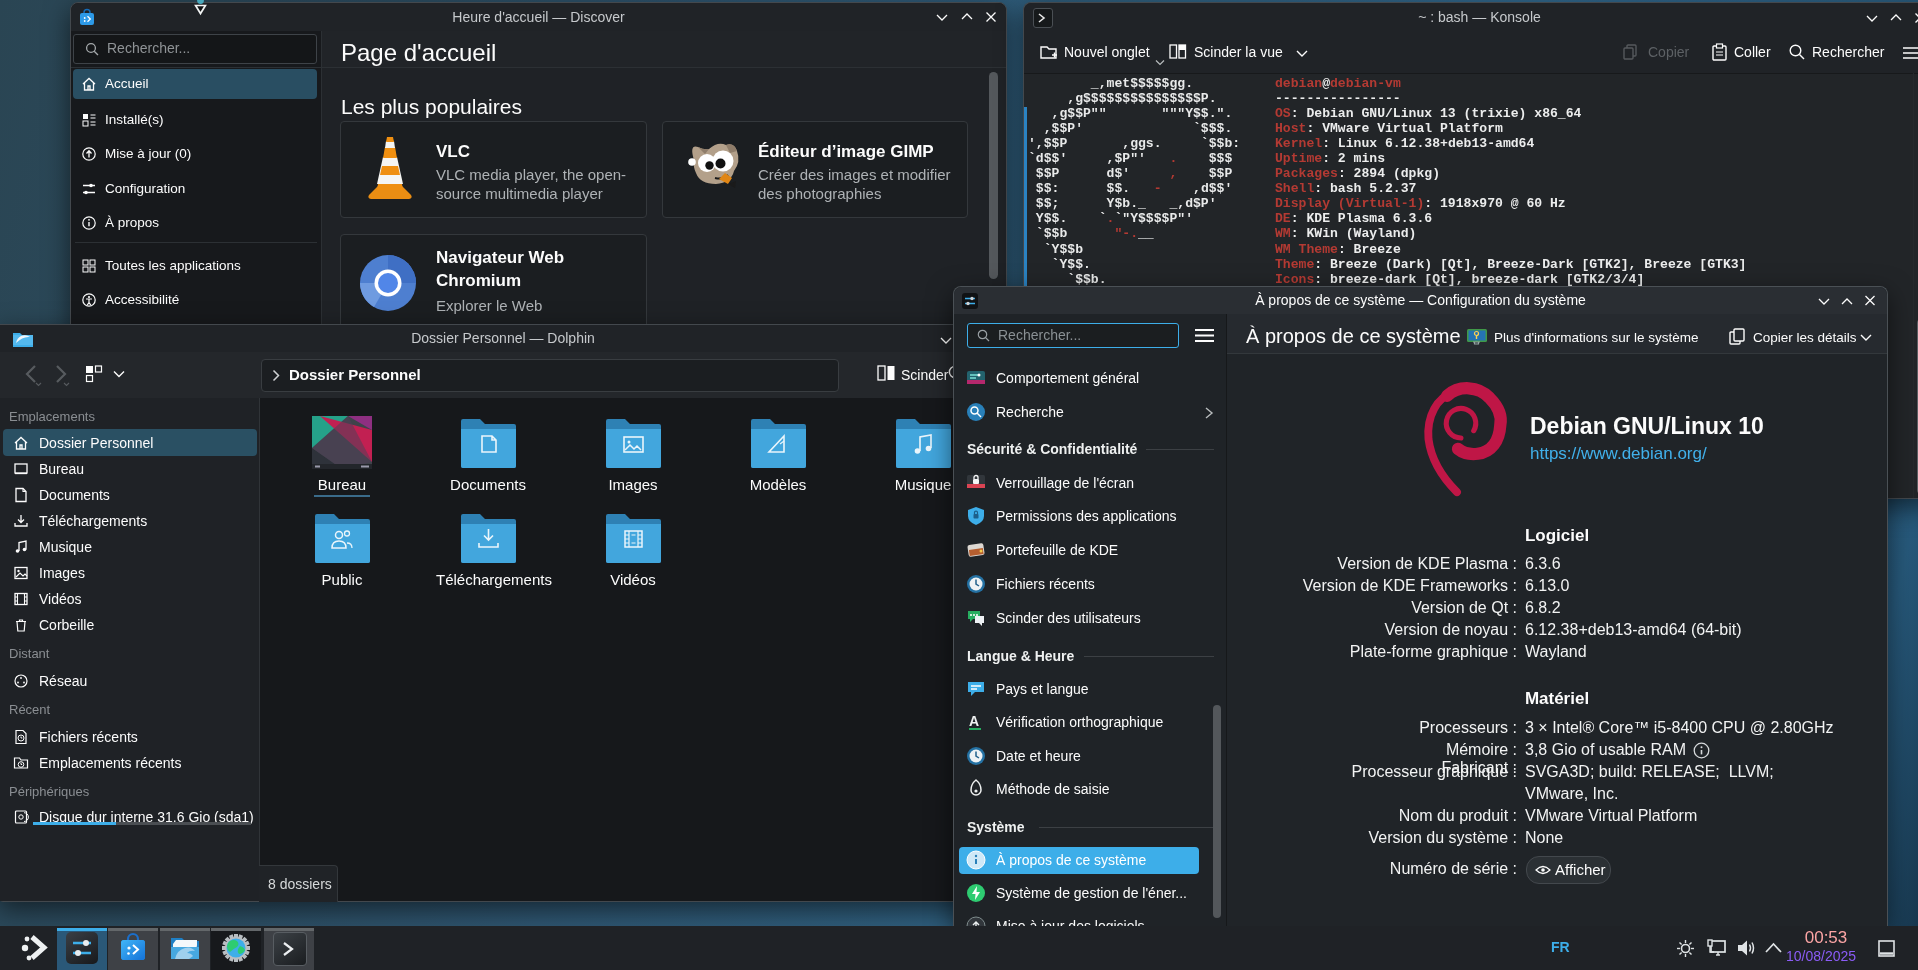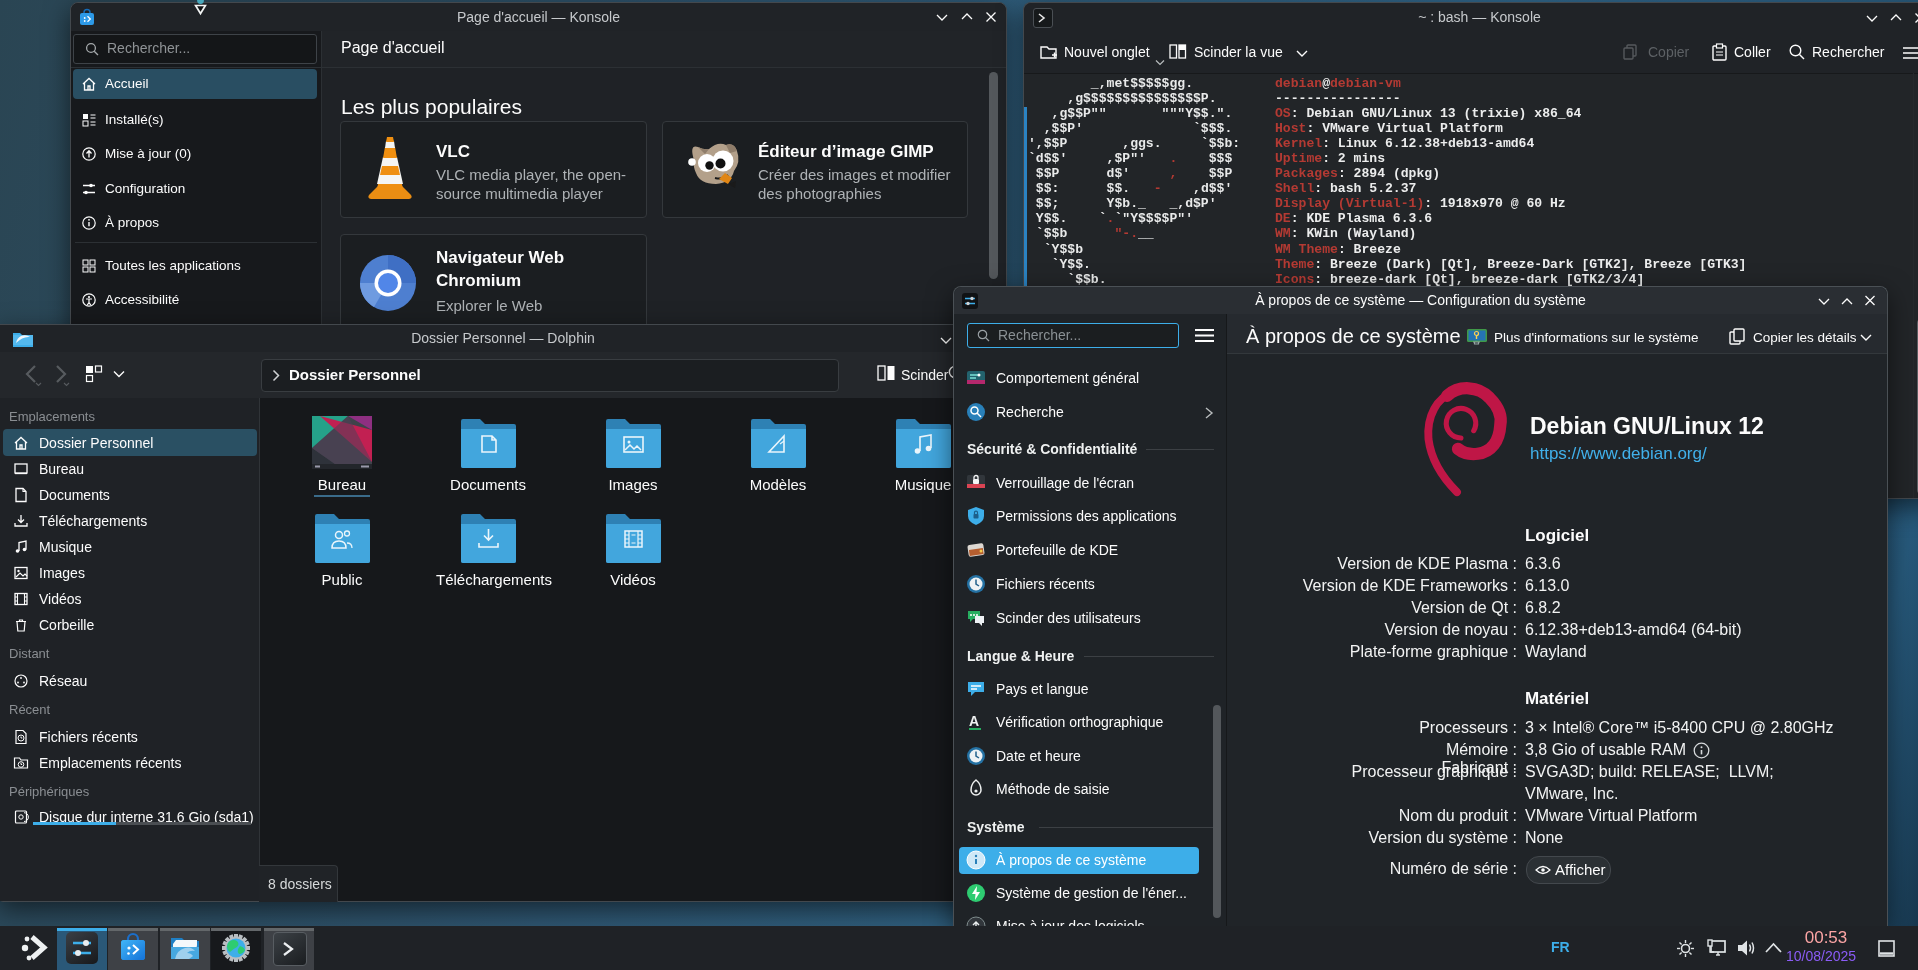--- a/index.html
+++ b/index.html
@@ -15,21 +15,21 @@
 .r2{color:#b43a33;font-style:normal}
 .lbl{position:absolute;font-size:16px;color:#f2f3f3;text-align:right}
 .val{position:absolute;font-size:16px;color:#f2f3f3}
 .sit{position:absolute;font-size:14px;color:#fcfcfc}
 .shd{position:absolute;font-size:14px;font-weight:bold;color:#eef0f0}
 </style></head>
 <body>
 
 <div class="win" id="discover" style="left:70px;top:2px;width:935px;height:700px;background:#1f2226;border:1px solid #43484d;">
  <div class="tbar" style="background:#202327"></div>
- <div class="ttl" style="left:0;width:100%;">Page d'accueil — Konsole</div>
+ <div class="ttl" style="left:0;width:100%;">Heure d'accueil — Discover</div>
  <div class="ico" style="left:7px;top:5px">
       <svg width="18" height="18">
         <path d="M6 6 v-1.5 a3 3 0 0 1 6 0 V6" fill="none" stroke="#156bb6" stroke-width="1.5"></path>
         <rect x="2" y="5" width="14" height="12" rx="2" fill="#2d9ae8"></rect>
         <circle cx="6.7" cy="10" r="0.9" fill="#fff"></circle>
         <circle cx="6.7" cy="13" r="0.9" fill="#fff"></circle>
         <path d="M9.5 8.3 l2.8 2.7 l-2.8 2.7" fill="none" stroke="#fff" stroke-width="1.3"></path>
       </svg>
     </div>
 
@@ -90,21 +90,21 @@
       <rect x="9" y="9" width="5" height="5" stroke="#fcfcfc" fill="none"></rect>
     </svg>
  <div class="a" style="left:34px;top:289px;font-size:13.5px;color:#fcfcfc">Accessibilité</div>
  <svg class="ico" style="left:10px;top:289px" width="16" height="16">
       <circle cx="8" cy="8" r="6.2" stroke="#fcfcfc" stroke-width="1.2" fill="none"></circle>
       <circle cx="8" cy="5" r="1.1" fill="#fcfcfc"></circle>
       <path d="M5 7 h6 M8 7.5 v3 M8 10.5 l-1.8 2.6 M8 10.5 l1.8 2.6" stroke="#fcfcfc" stroke-width="1.2" fill="none"></path>
     </svg>
 
  <div class="a" style="left:251px;top:28px;width:684px;height:36px;background:#212428"></div>
- <div class="a" style="left:270px;top:36px;font-size:16px;color:#fcfcfc">Page d'accueil</div>
+ <div class="a" style="left:270px;top:36px;font-size:24px;color:#fcfcfc">Page d'accueil</div>
  <div class="a" style="left:270px;top:92px;font-size:21px;color:#fcfcfc">Les plus populaires</div>
 
  <div class="a" style="left:269px;top:118px;width:305px;height:95px;background:#1b1e21;border:1px solid #34383c;border-radius:4px">
   <svg class="ico" style="left:20px;top:15px" width="58" height="66" viewBox="0 0 58 66">
     <path d="M8 58 L20 46 H38 L50 58 q2 3 -2 4 H10 q-4 -1 -2 -4 Z" fill="#e98d13"></path>
     <path d="M22 20 L36 20 L42 47 H16 Z" fill="#f5f5f3"></path>
     <path d="M24 10 L34 10 L36 21 H22 Z" fill="#ef8f11"></path>
         <path d="M25 4 L33 4 L34 11 H24 Z" fill="#f5f5f3"></path>
     <path d="M26 0 L32 0 L33 5 H25 Z" fill="#ef8f11"></path>
     <path d="M21 29 H37 L39 38 H19 Z" fill="#ef8f11"></path>
@@ -627,21 +627,21 @@
 
  <div class="ico" style="left:457px;top:95px">
       <svg width="92" height="118" viewBox="0 0 92 120" style="overflow:visible">
   <g fill="none" stroke="#bf1646" stroke-linecap="round">
    <path d="M46 112 C34 100 20 82 17 58 C15 34 26 16 42 10" stroke-width="8"></path>
    <path d="M36 14 C48 3 68 4 79 16 C88 25 92 34 90 44 C89 60 81 71 67 73 C59 74 52 72 47 68" stroke-width="12.5"></path>
    <path d="M63 49.5 A15 15 0 1 0 50 56.9" stroke-width="5.2"></path>
   </g>
  </svg>
     </div>
- <div class="a" style="left:576px;top:126px;font-size:23px;font-weight:bold;color:#fcfcfc">Debian GNU/Linux 12</div>
+ <div class="a" style="left:576px;top:126px;font-size:23px;font-weight:bold;color:#fcfcfc">Debian GNU/Linux 10</div>
  <div class="a" style="left:576px;top:157px;font-size:17px;color:#41b0ea;">https://www.debian.org/</div>
  <div class="a" style="left:292px;top:239px;width:622px;text-align:center;font-size:17px;font-weight:bold;color:#fcfcfc">Logiciel</div>
  <div class="lbl" style="right:370px;top:268px">Version de KDE Plasma :</div>
     <div class="val" style="left:571px;top:268px">6.3.6</div>
  <div class="lbl" style="right:370px;top:290px">Version de KDE Frameworks :</div>
     <div class="val" style="left:571px;top:290px">6.13.0</div>
  <div class="lbl" style="right:370px;top:312px">Version de Qt :</div>
     <div class="val" style="left:571px;top:312px">6.8.2</div>
  <div class="lbl" style="right:370px;top:334px">Version de noyau :</div>
     <div class="val" style="left:571px;top:334px">6.12.38+deb13-amd64 (64-bit)</div>

